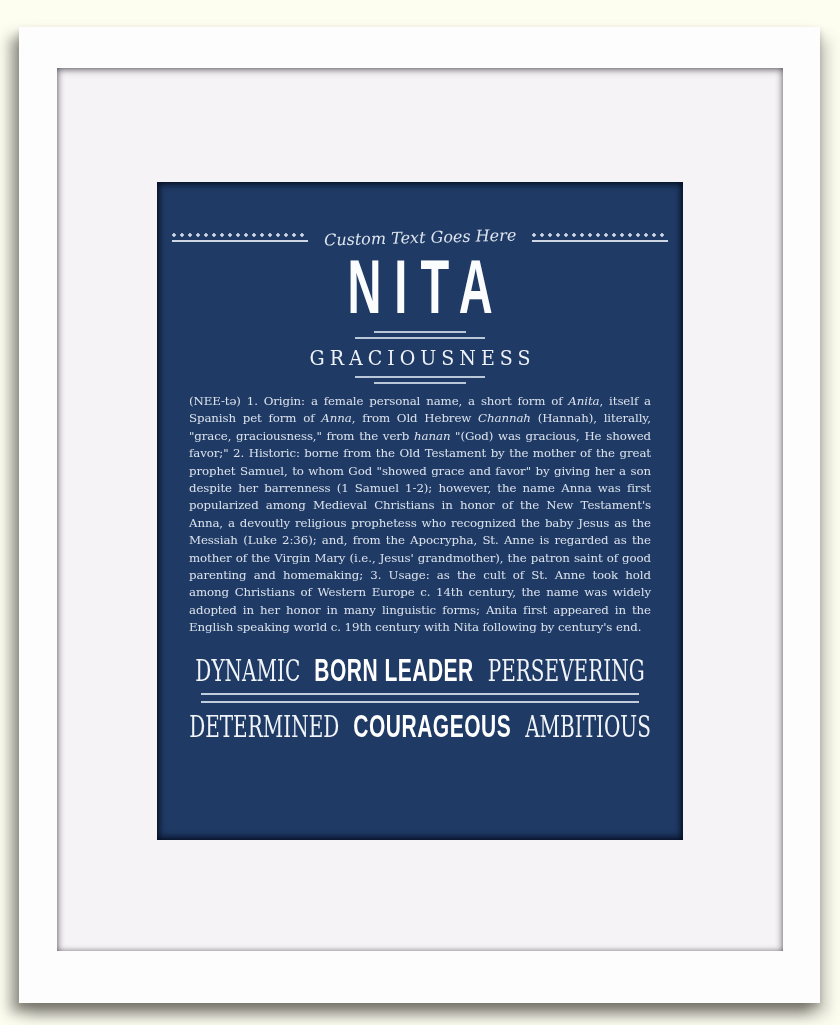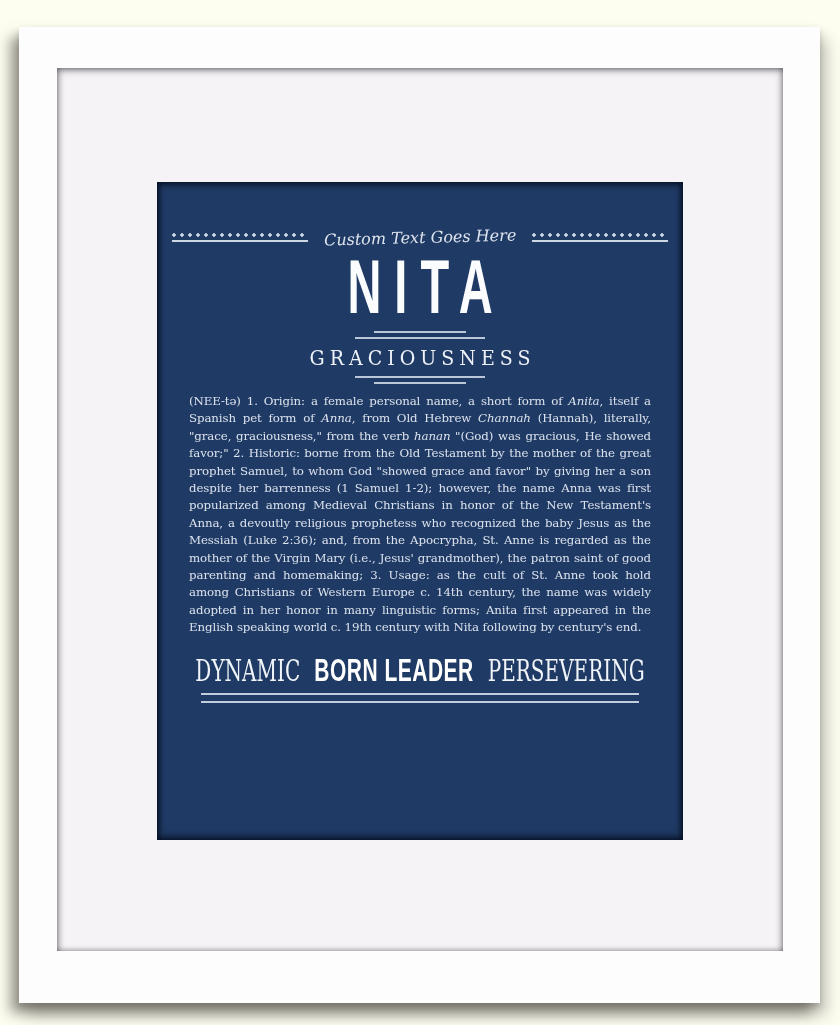--- a/index.html
+++ b/index.html
@@ -148,19 +148,24 @@
 
         <div class="traits">
           <div class="dotted"></div>
           <div class="trait-row">
               <span class="trait trait-serif">DYNAMIC</span>
               <span class="trait trait-bold">BORN LEADER</span>
               <span class="trait trait-serif">PERSEVERING</span>
             </div>
           <div class="trait-divider"></div>
           <div class="trait-divider"></div>
+          <div class="trait-row">
+              <span class="trait trait-serif">DETERMINED</span>
+              <span class="trait trait-bold">COURAGEOUS</span>
+              <span class="trait trait-serif">AMBITIOUS</span>
+            </div>
           <div class="dotted bottom"></div>
         </div>
 
       </div>
     </div>
   </div>
 </div>
 
 </body></html>

